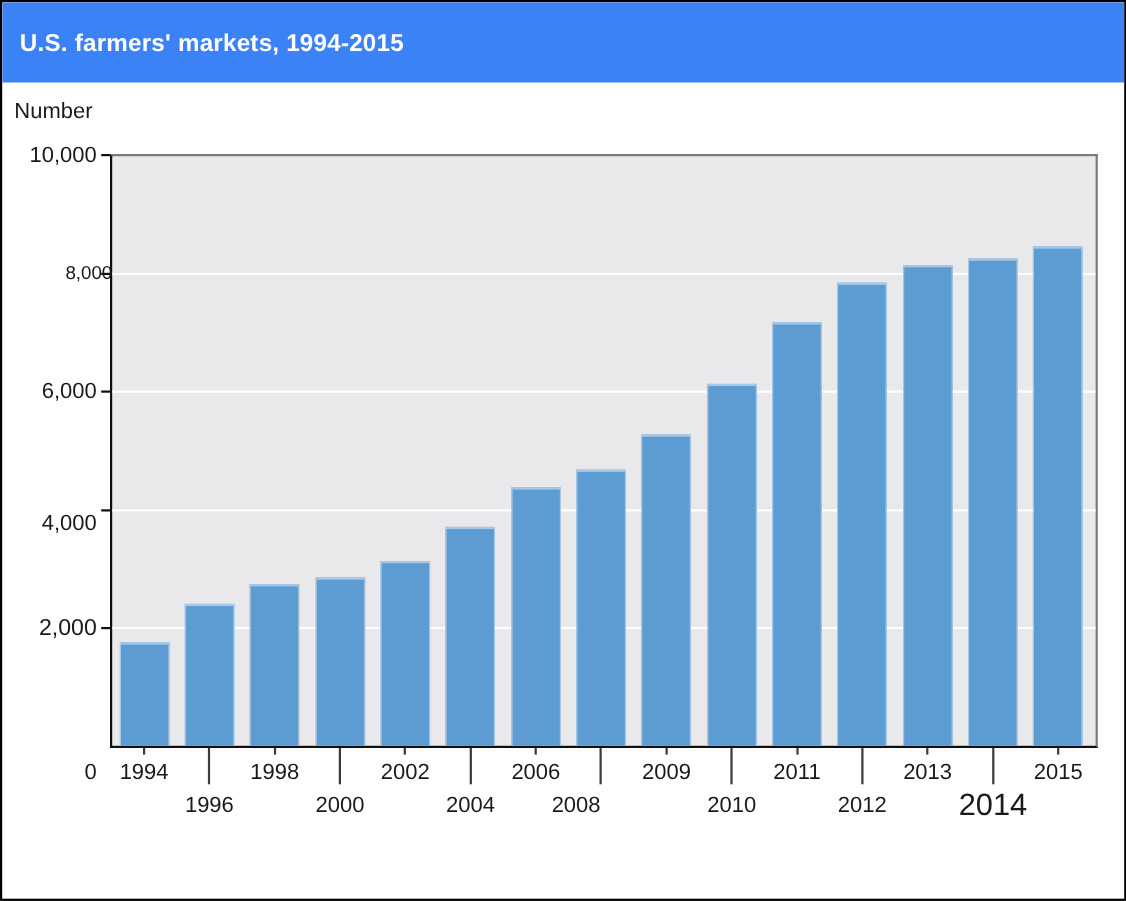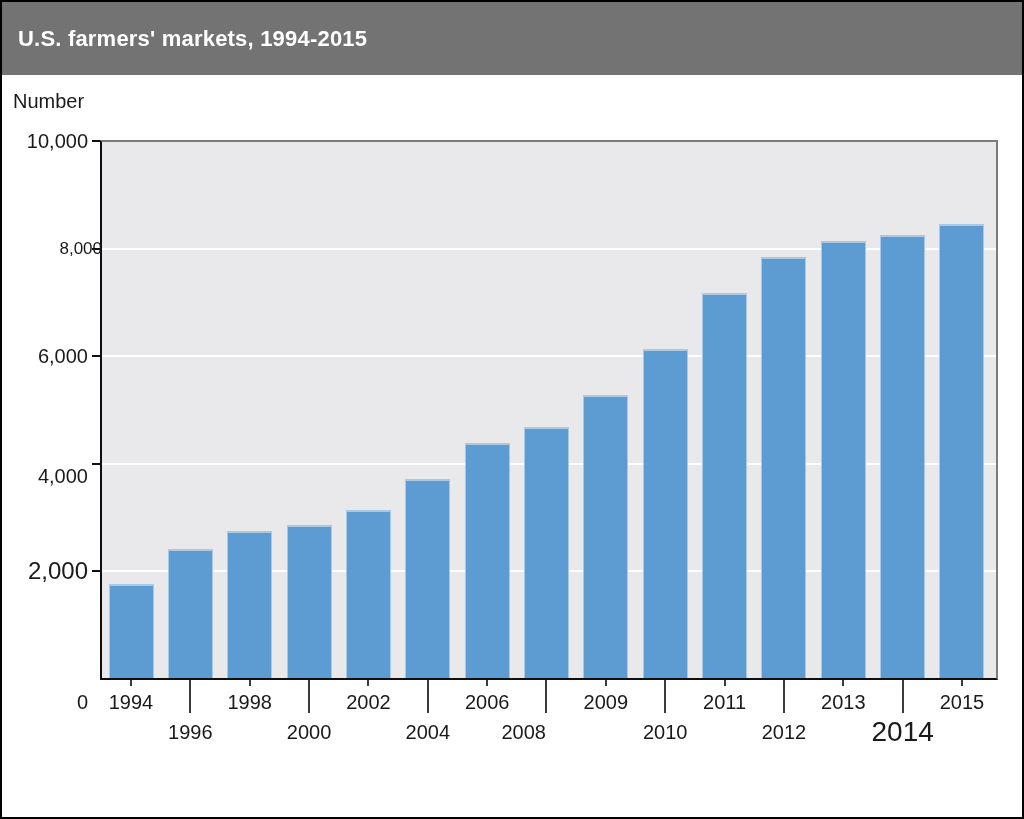--- a/index.html
+++ b/index.html
@@ -50,21 +50,21 @@
   #source-note{
     position:absolute;left:11px;top:762px;
     font-size:19.5px;line-height:25px;
     width:1000px;
   }
 </style>
 </head>
 <body>
 
 <div id="canvas">
-  <div id="title-bar" style="background: #737373;">
+  <div id="title-bar" style="background: #3b82f6;">
     <span id="chart-title" style="color: rgb(255, 255, 255);">U.S. farmers' markets, 1994-2015</span>
   </div>
 
   <div id="unit-label">Number</div>
 
   <div id="plot-area" style="background: rgb(233, 232, 234);">
       <div class="gridline" style="left: 0px; width: 100%; height: 2px; top: 427.8px; background: rgb(255, 255, 255); position: absolute;"></div>
       <div class="gridline" style="left: 0px; width: 100%; height: 2px; top: 320.6px; background: rgb(255, 255, 255); position: absolute;"></div>
       <div class="gridline" style="left: 0px; width: 100%; height: 2px; top: 213.4px; background: rgb(255, 255, 255); position: absolute;"></div>
       <div class="gridline" style="left: 0px; width: 100%; height: 2px; top: 106.2px; background: rgb(255, 255, 255); position: absolute;"></div>
@@ -88,21 +88,21 @@
   <div id="axis-layer">
       <div class="y-tick" style="left: 90px; width: 8px; height: 2px; top: 138px; background: rgb(15, 15, 15); position: absolute;"></div>
       <div class="y-tick-label" style="left: 6px; width: 80px; top: 128px; text-align: right; font-size: 20px; line-height: 22px; position: absolute;">10,000</div>
       <div class="y-tick" style="left: 90px; width: 8px; height: 2px; top: 245.6px; background: rgb(15, 15, 15); position: absolute;"></div>
       <div class="y-tick-label" style="left: 20px; width: 80px; top: 235.6px; text-align: right; font-size: 17px; line-height: 22px; position: absolute;">8,000</div>
       <div class="y-tick" style="left: 90px; width: 8px; height: 2px; top: 353.2px; background: rgb(15, 15, 15); position: absolute;"></div>
       <div class="y-tick-label" style="left: 6px; width: 80px; top: 343.2px; text-align: right; font-size: 20px; line-height: 22px; position: absolute;">6,000</div>
       <div class="y-tick" style="left: 90px; width: 8px; height: 2px; top: 460.8px; background: rgb(15, 15, 15); position: absolute;"></div>
       <div class="y-tick-label" style="left: 6px; width: 80px; top: 450.8px; text-align: right; font-size: 20px; line-height: 22px; position: absolute; margin-top: 12px;">4,000</div>
       <div class="y-tick" style="left: 90px; width: 8px; height: 2px; top: 568.4px; background: rgb(15, 15, 15); position: absolute;"></div>
-      <div class="y-tick-label" style="left: 6px; width: 80px; top: 558.4px; text-align: right; font-size: 24px; line-height: 22px; position: absolute;">2,000</div>
+      <div class="y-tick-label" style="left: 6px; width: 80px; top: 558.4px; text-align: right; font-size: 21px; line-height: 22px; position: absolute;">2,000</div>
       <div class="zero-label" style="left: 6px; width: 80px; top: 689px; text-align: right; font-size: 20px; line-height: 22px; position: absolute;">0</div>
       <div class="x-tick" style="left: 128px; top: 678px; width: 2px; height: 6px; background: rgb(58, 58, 58); position: absolute;"></div>
       <div class="x-tick-label" style="left: 84px; top: 689px; width: 90px; text-align: center; font-size: 20px; line-height: 22px; position: absolute;">1994</div>
       <div class="x-tick" style="left: 187.357px; top: 678px; width: 2px; height: 33px; background: rgb(58, 58, 58); position: absolute;"></div>
       <div class="x-tick-label" style="left: 143.357px; top: 719px; width: 90px; text-align: center; font-size: 20px; line-height: 22px; position: absolute;">1996</div>
       <div class="x-tick" style="left: 246.714px; top: 678px; width: 2px; height: 6px; background: rgb(58, 58, 58); position: absolute;"></div>
       <div class="x-tick-label" style="left: 202.714px; top: 689px; width: 90px; text-align: center; font-size: 20px; line-height: 22px; position: absolute;">1998</div>
       <div class="x-tick" style="left: 306.071px; top: 678px; width: 2px; height: 33px; background: rgb(58, 58, 58); position: absolute;"></div>
       <div class="x-tick-label" style="left: 262.071px; top: 719px; width: 90px; text-align: center; font-size: 20px; line-height: 22px; position: absolute;">2000</div>
       <div class="x-tick" style="left: 365.428px; top: 678px; width: 2px; height: 6px; background: rgb(58, 58, 58); position: absolute;"></div>

